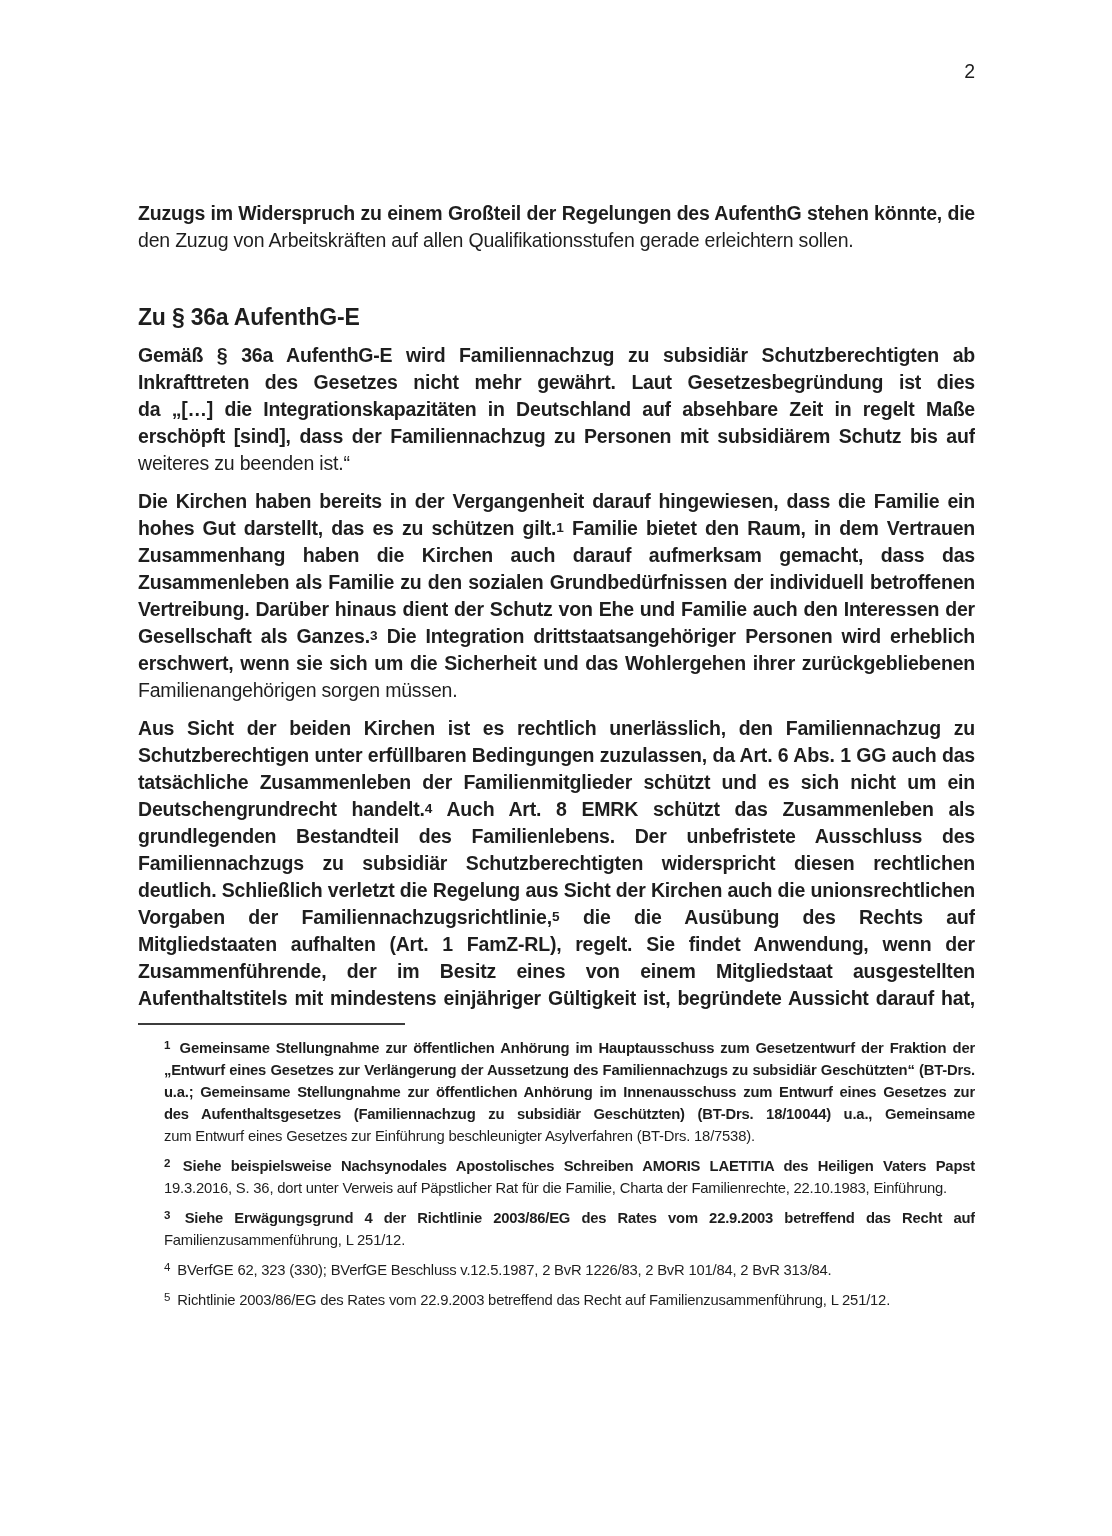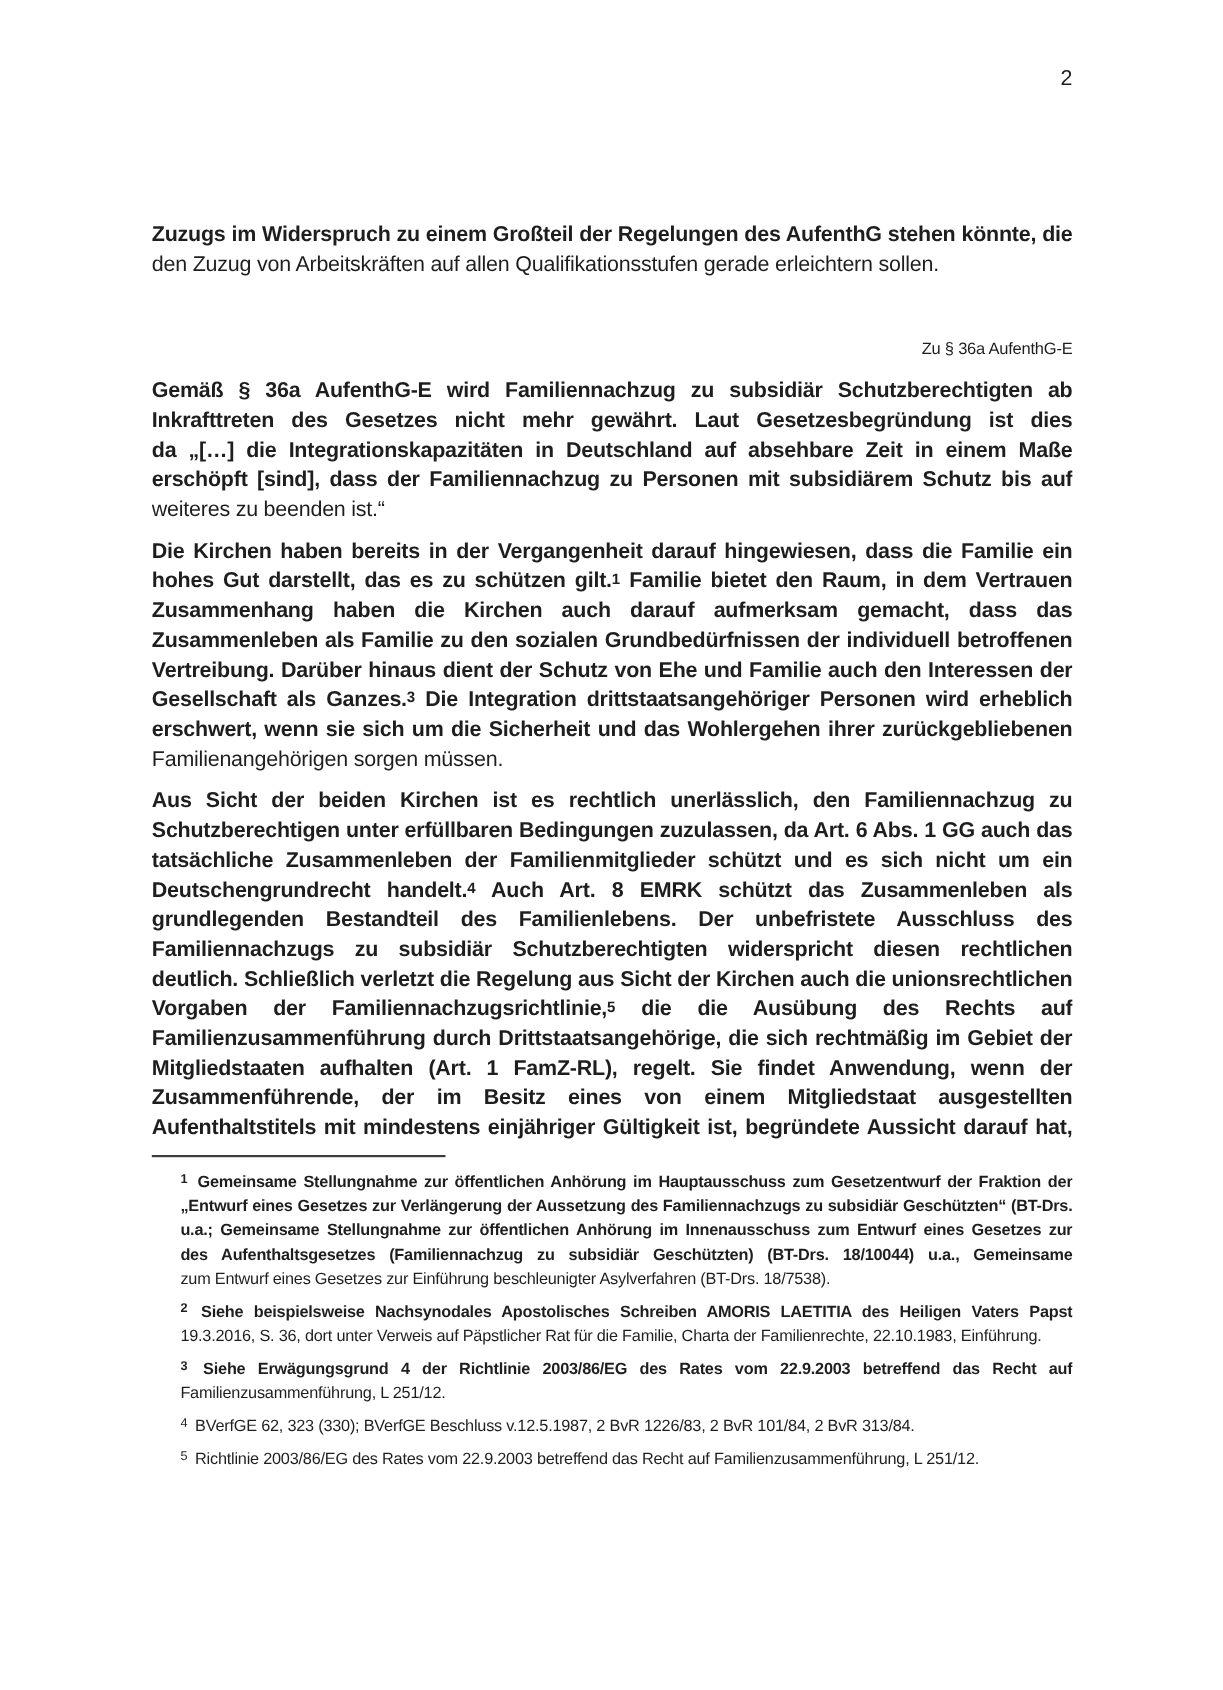--- a/index.html
+++ b/index.html
@@ -41,25 +41,24 @@
   }
   .jline {
     text-align: justify;
     text-align-last: justify;
     text-justify: inter-word;
     font-weight: bold;
   }
   .paragraph { margin: 0 0 11px 0; }
   .heading {
     margin: 50px 0 11px 0;
-    font-size: 15px;
+    font-size: 23px;
     line-height: 27px;
-    font-weight: normal;
+    font-weight: bold;
     letter-spacing: -0.2px;
-    text-align: right;
   }
   .footnote-sep {
     width: 267px;
     height: 0;
     border: 0;
     border-top: 2px solid #3c3c3c;
     margin: 10px 0 12px 0;
   }
   .footnote { margin: 0 0 8px 0; }
   sup.body-ref {
@@ -84,21 +83,21 @@
   <div class="content">
     <div class="paragraph" id="intro">
         <div class="line bodyline jline">Zuzugs im Widerspruch zu einem Großteil der Regelungen des AufenthG stehen könnte, die</div>
         <div class="line bodyline">den Zuzug von Arbeitskräften auf allen Qualifikationsstufen gerade erleichtern sollen.</div>
       </div>
     <div class="heading">Zu § 36a AufenthG-E</div>
     <div id="paragraphs">
         <div class="paragraph">
           <div class="line bodyline jline">Gemäß § 36a AufenthG-E wird Familiennachzug zu subsidiär Schutzberechtigten ab</div>
           <div class="line bodyline jline">Inkrafttreten des Gesetzes nicht mehr gewährt. Laut Gesetzesbegründung ist dies erforderlich,</div>
-          <div class="line bodyline jline">da „[…] die Integrationskapazitäten in Deutschland auf absehbare Zeit in einem Maße</div>
+          <div class="line bodyline jline">da „[…] die Integrationskapazitäten in Deutschland auf absehbare Zeit in regelt Maße</div>
           <div class="line bodyline jline">erschöpft [sind], dass der Familiennachzug zu Personen mit subsidiärem Schutz bis auf</div>
           <div class="line bodyline">weiteres zu beenden ist.“</div>
         </div>
         <div class="paragraph">
           <div class="line bodyline jline">Die Kirchen haben bereits in der Vergangenheit darauf hingewiesen, dass die Familie ein sehr</div>
           <div class="line bodyline jline">hohes Gut darstellt, das es zu schützen gilt.<sup class="body-ref">1</sup> Familie bietet den Raum, in dem Vertrauen wächst</div>
           <div class="line bodyline jline">Zusammenhang haben die Kirchen auch darauf aufmerksam gemacht, dass das tatsächliche</div>
           <div class="line bodyline jline">Zusammenleben als Familie zu den sozialen Grundbedürfnissen der individuell betroffenen</div>
           <div class="line bodyline jline">Vertreibung. Darüber hinaus dient der Schutz von Ehe und Familie auch den Interessen der</div>
           <div class="line bodyline jline">Gesellschaft als Ganzes.<sup class="body-ref">3</sup> Die Integration drittstaatsangehöriger Personen wird erheblich</div>
@@ -107,21 +106,20 @@
         </div>
         <div class="paragraph">
           <div class="line bodyline jline">Aus Sicht der beiden Kirchen ist es rechtlich unerlässlich, den Familiennachzug zu subsidiär</div>
           <div class="line bodyline jline">Schutzberechtigen unter erfüllbaren Bedingungen zuzulassen, da Art. 6 Abs. 1 GG auch das</div>
           <div class="line bodyline jline">tatsächliche Zusammenleben der Familienmitglieder schützt und es sich nicht um ein</div>
           <div class="line bodyline jline">Deutschengrundrecht handelt.<sup class="body-ref">4</sup> Auch Art. 8 EMRK schützt das Zusammenleben als</div>
           <div class="line bodyline jline">grundlegenden Bestandteil des Familienlebens. Der unbefristete Ausschluss des</div>
           <div class="line bodyline jline">Familiennachzugs zu subsidiär Schutzberechtigten widerspricht diesen rechtlichen Vorgaben</div>
           <div class="line bodyline jline">deutlich. Schließlich verletzt die Regelung aus Sicht der Kirchen auch die unionsrechtlichen</div>
           <div class="line bodyline jline">Vorgaben der Familiennachzugsrichtlinie,<sup class="body-ref">5</sup> die die Ausübung des Rechts auf</div>
-          <div class="line bodyline jline">Familienzusammenführung durch Drittstaatsangehörige, die sich rechtmäßig im Gebiet der</div>
           <div class="line bodyline jline">Mitgliedstaaten aufhalten (Art. 1 FamZ-RL), regelt. Sie findet Anwendung, wenn der</div>
           <div class="line bodyline jline">Zusammenführende, der im Besitz eines von einem Mitgliedstaat ausgestellten</div>
           <div class="line bodyline jline">Aufenthaltstitels mit mindestens einjähriger Gültigkeit ist, begründete Aussicht darauf hat, ein</div>
         </div>
       </div>
     <div class="footnote-sep"></div>
     <div id="footnotes">
         <div class="footnote">
           <div class="line fnline jline"><sup class="fn-marker">1</sup> Gemeinsame Stellungnahme zur öffentlichen Anhörung im Hauptausschuss zum Gesetzentwurf der Fraktion der CDU/CSU</div>
           <div class="line fnline jline">„Entwurf eines Gesetzes zur Verlängerung der Aussetzung des Familiennachzugs zu subsidiär Geschützten“ (BT-Drs. 19/439)</div>

